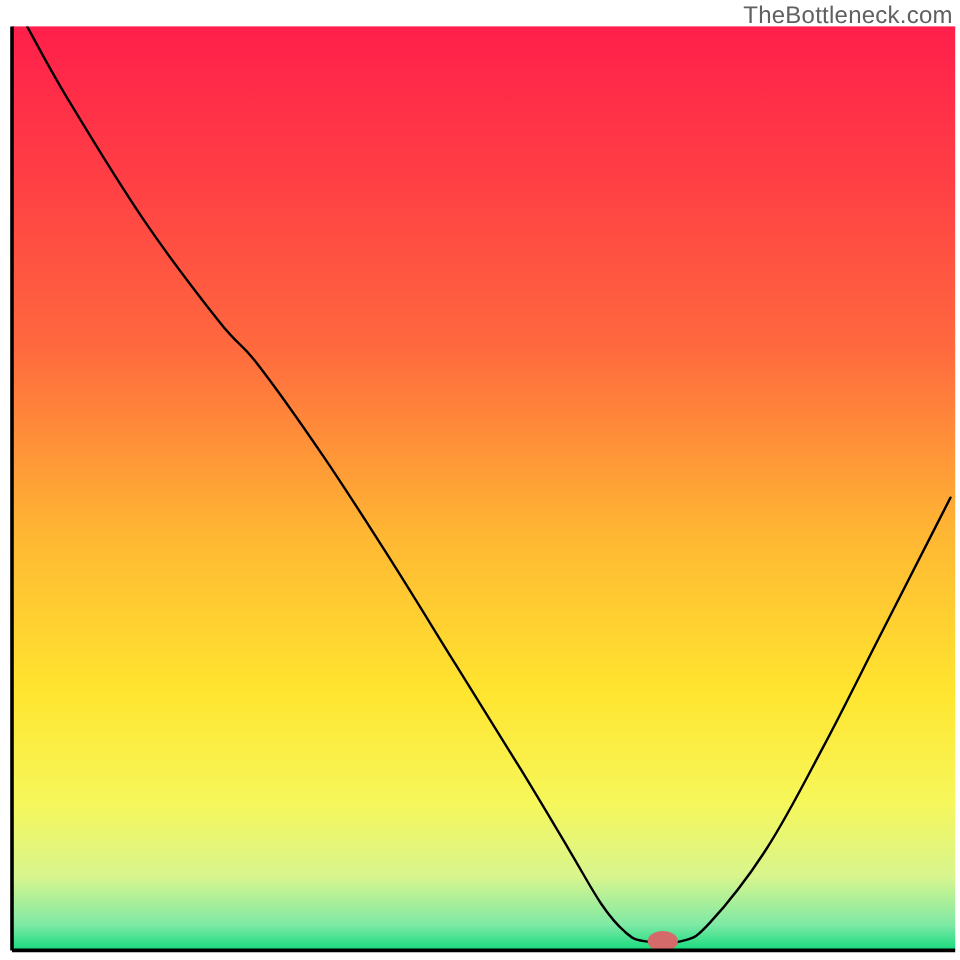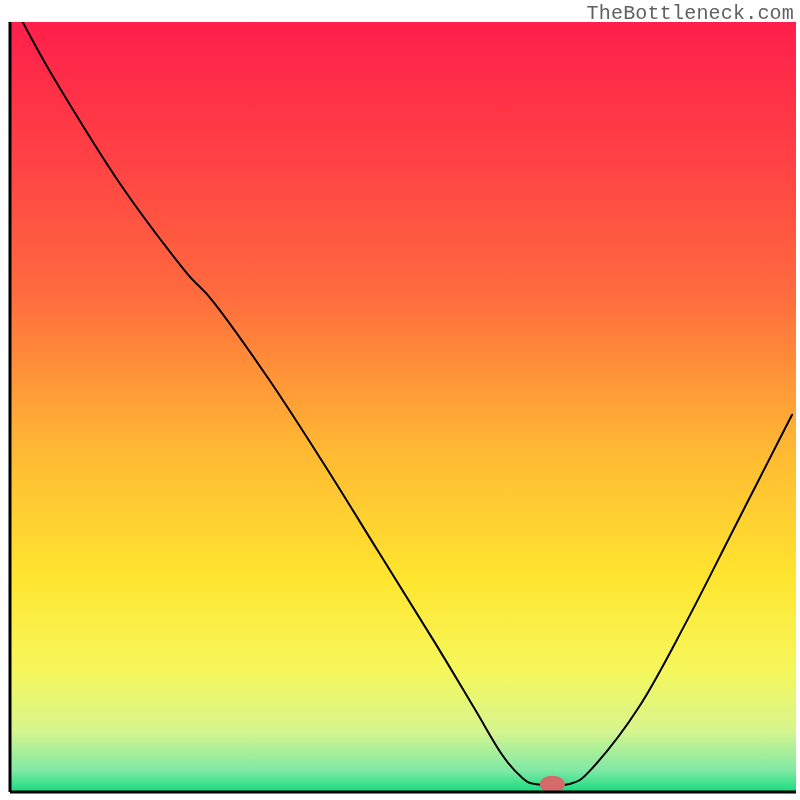--- a/index.html
+++ b/index.html
@@ -8,21 +8,20 @@
     width: 800px;
     height: 800px;
     background: #ffffff;
     font-family: Arial, Helvetica, sans-serif;
   }
   .chart-wrap {
     position: relative;
     width: 800px;
     height: 800px;
     overflow: hidden;
-    font-family: Liberation Mono, monospace;
   }
   .watermark {
     position: absolute;
     top: 2px;
     right: 6px;
     font-size: 20px;
     font-weight: 400;
     color: #606060;
     letter-spacing: 0.2px;
     z-index: 20;

